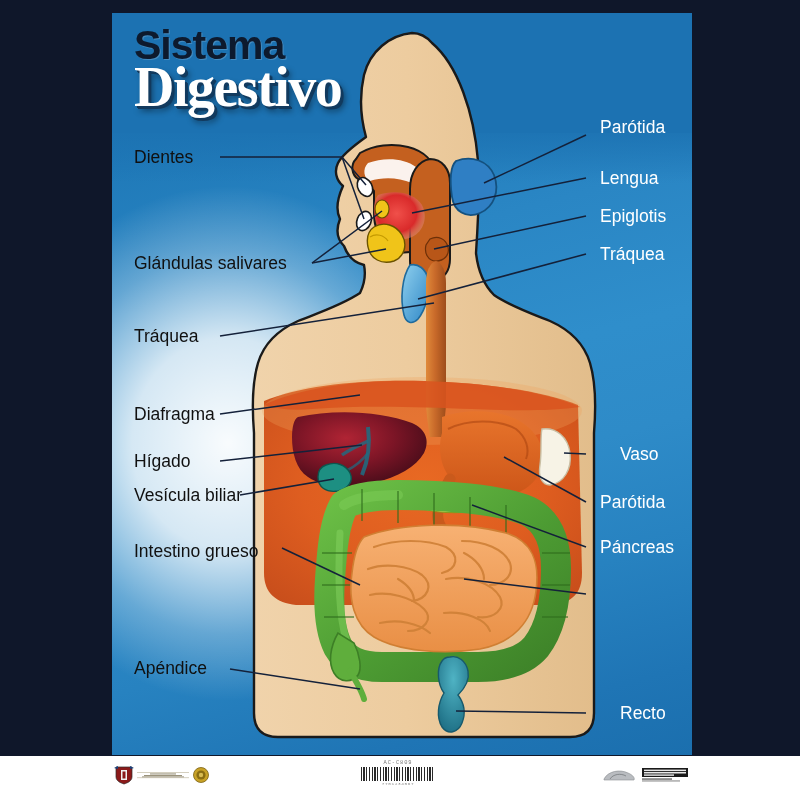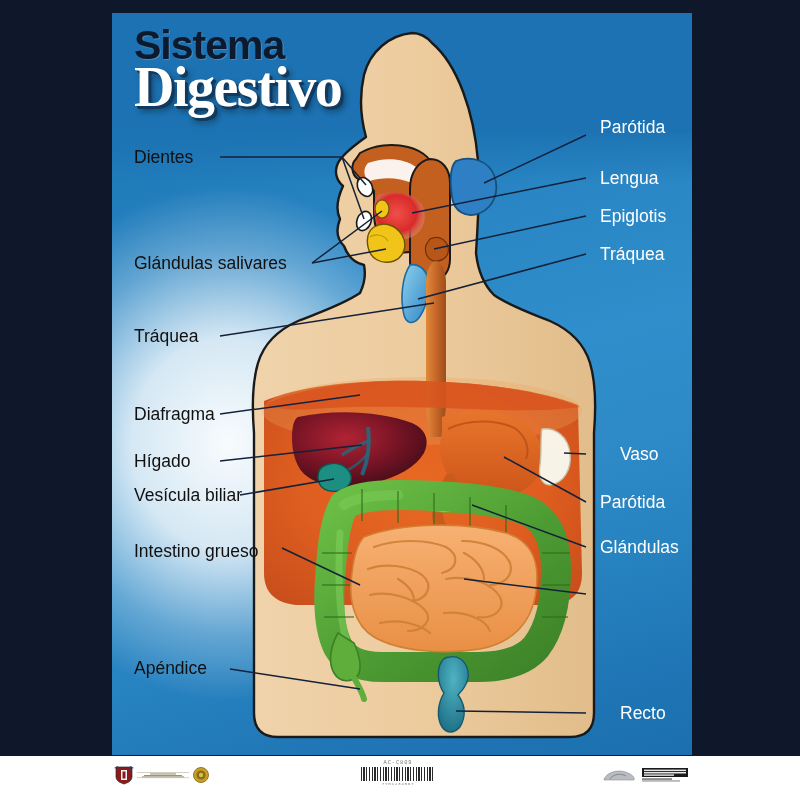--- a/index.html
+++ b/index.html
@@ -528,21 +528,21 @@
     <div class="label left" style="left:22px; top:472px;">Vesícula biliar</div>
     <div class="label left" style="left:22px; top:528px;">Intestino grueso</div>
     <div class="label left" style="left:22px; top:645px;">Apéndice</div>
 
     <div class="label right" style="left:488px; top:104px;">Parótida</div>
     <div class="label right" style="left:488px; top:155px;">Lengua</div>
     <div class="label right" style="left:488px; top:193px;text-align:right;">Epiglotis</div>
     <div class="label right" style="left:488px; top:231px;text-align:right;">Tráquea</div>
     <div class="label right" style="left:508px; top:431px;">Vaso</div>
     <div class="label right" style="left:488px; top:479px;">Parótida</div>
-    <div class="label right" style="left:488px; top:524px;">Glándulas</div>
+    <div class="label right" style="left:488px; top:524px;">Páncreas</div>
     <div class="label right" style="left:508px; top:690px;">Recto</div>
   </div>
 
   <div class="footer"></div>
 
   <svg class="footer-left-logo" viewBox="0 0 108 22">
     <g>
       <path d="M 4 3 L 20 3 L 20 13 C 20 18, 12 20, 12 20 C 12 20, 4 18, 4 13 Z" fill="#8b1a1a" stroke="#2b2b2b" stroke-width="0.7"></path>
       <rect x="9" y="6" width="6" height="10" fill="#f2f2f2"></rect>
       <rect x="10.5" y="7.5" width="3" height="7" fill="#8b1a1a"></rect>

